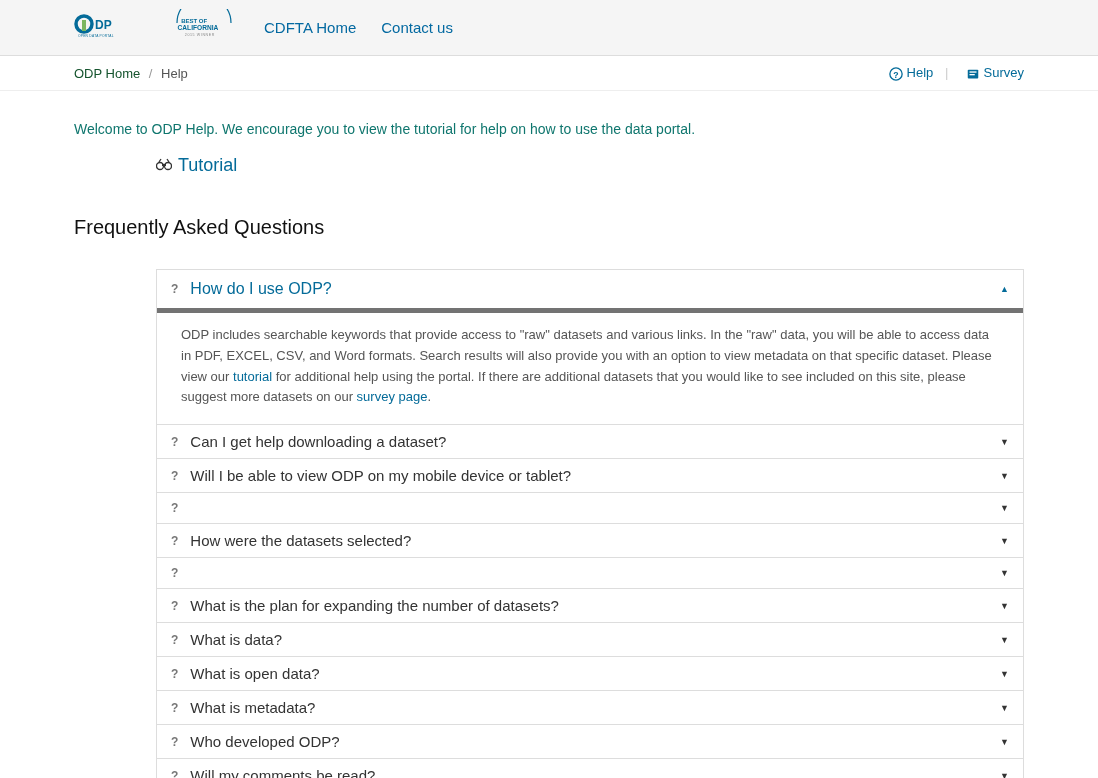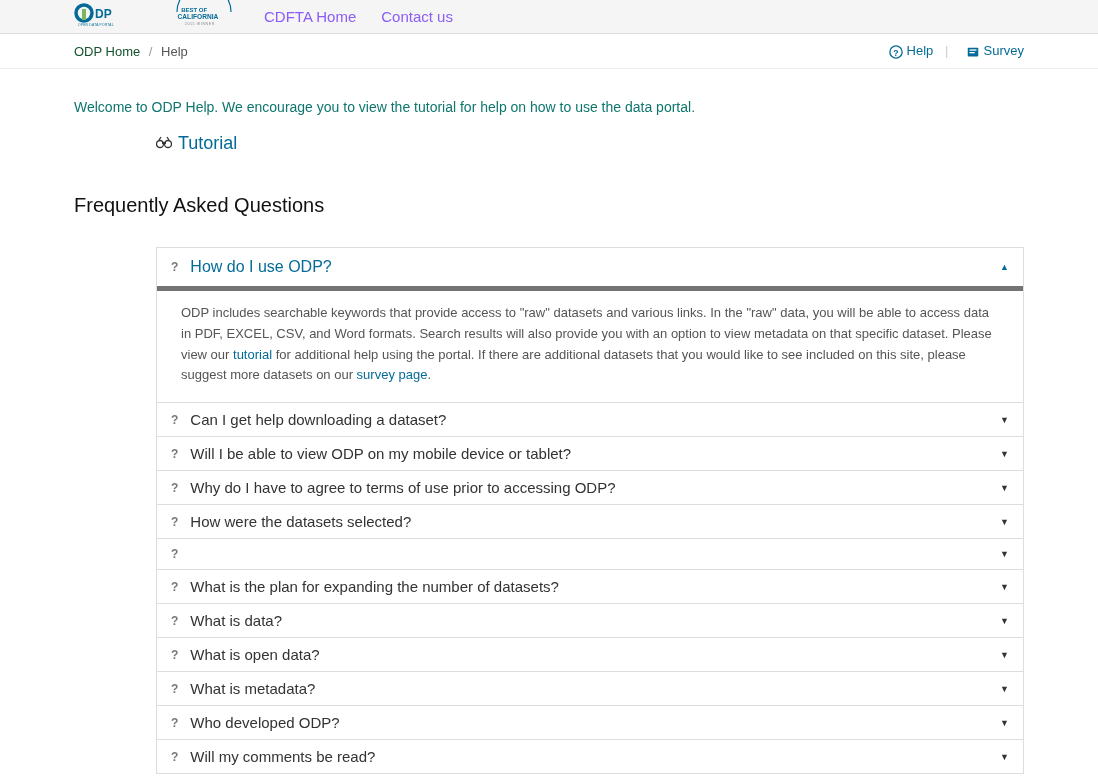--- a/index.html
+++ b/index.html
@@ -1,23 +1,23 @@
 <!DOCTYPE html>
 <html><head>
 <meta charset="utf-8">
 <style>
 * { box-sizing: border-box; margin: 0; padding: 0; }
 body { font-family: "Segoe UI", Arial, sans-serif; font-size: 14px; color: #333; background: #fff; }
-.topbar { background: #f5f5f5; border-bottom: 1px solid #ddd; height: 34px; }
+.topbar { background: #f5f5f5; border-bottom: 1px solid #ddd; height: 56px; }
 .topbar-inner { max-width: 950px; margin: 0 auto; display: flex; align-items: center; height: 100%; }
 .logo-odp { display: flex; align-items: center; margin-right: 10px; }
 .logo-odp svg { width: 90px; height: 40px; }
 .logo-bestof { margin-right: 30px; }
 .logo-bestof svg { width: 60px; height: 34px; }
-.nav-link { color: #8b5cf6; text-decoration: none; margin-right: 25px; font-size: 15px; }
+.nav-link { color: #0369a1; text-decoration: none; margin-right: 25px; font-size: 15px; }
 .breadcrumb-bar { border-bottom: 1px solid #eee; }
 .breadcrumb-inner { max-width: 950px; margin: 0 auto; display: flex; justify-content: space-between; align-items: center; height: 34px; font-size: 13px; }
 .breadcrumb a { color: #14532d; text-decoration: none; }
 .breadcrumb .sep { color: #999; margin: 0 5px; }
 .breadcrumb .current { color: #555; }
 .help-links a { color: #046b99; text-decoration: none; margin-left: 6px; font-size: 13px; }
 .help-links .divider { color: #ccc; margin: 0 8px; }
 .content { max-width: 950px; margin: 0 auto; padding-top: 30px; }
 .welcome { color: #0f766e; font-size: 14px; margin-bottom: 18px; }
 .tutorial-row { margin-left: 82px; margin-bottom: 40px; display: flex; align-items: center; gap: 6px; }
@@ -130,21 +130,20 @@
         <div class="acc-item">
           <div class="acc-header">
             <span class="qmark">?</span>
             <span>Will I be able to view ODP on my mobile device or tablet?</span>
             <span class="caret">▼</span>
           </div>
         </div>
         <div class="acc-item">
           <div class="acc-header">
             <span class="qmark">?</span>
-            <span>Why do I have to agree to terms of use prior to accessing ODP?</span>
             <span class="caret">▼</span>
           </div>
         </div>
         <div class="acc-item">
           <div class="acc-header">
             <span class="qmark">?</span>
             <span>How were the datasets selected?</span>
             <span class="caret">▼</span>
           </div>
         </div>

